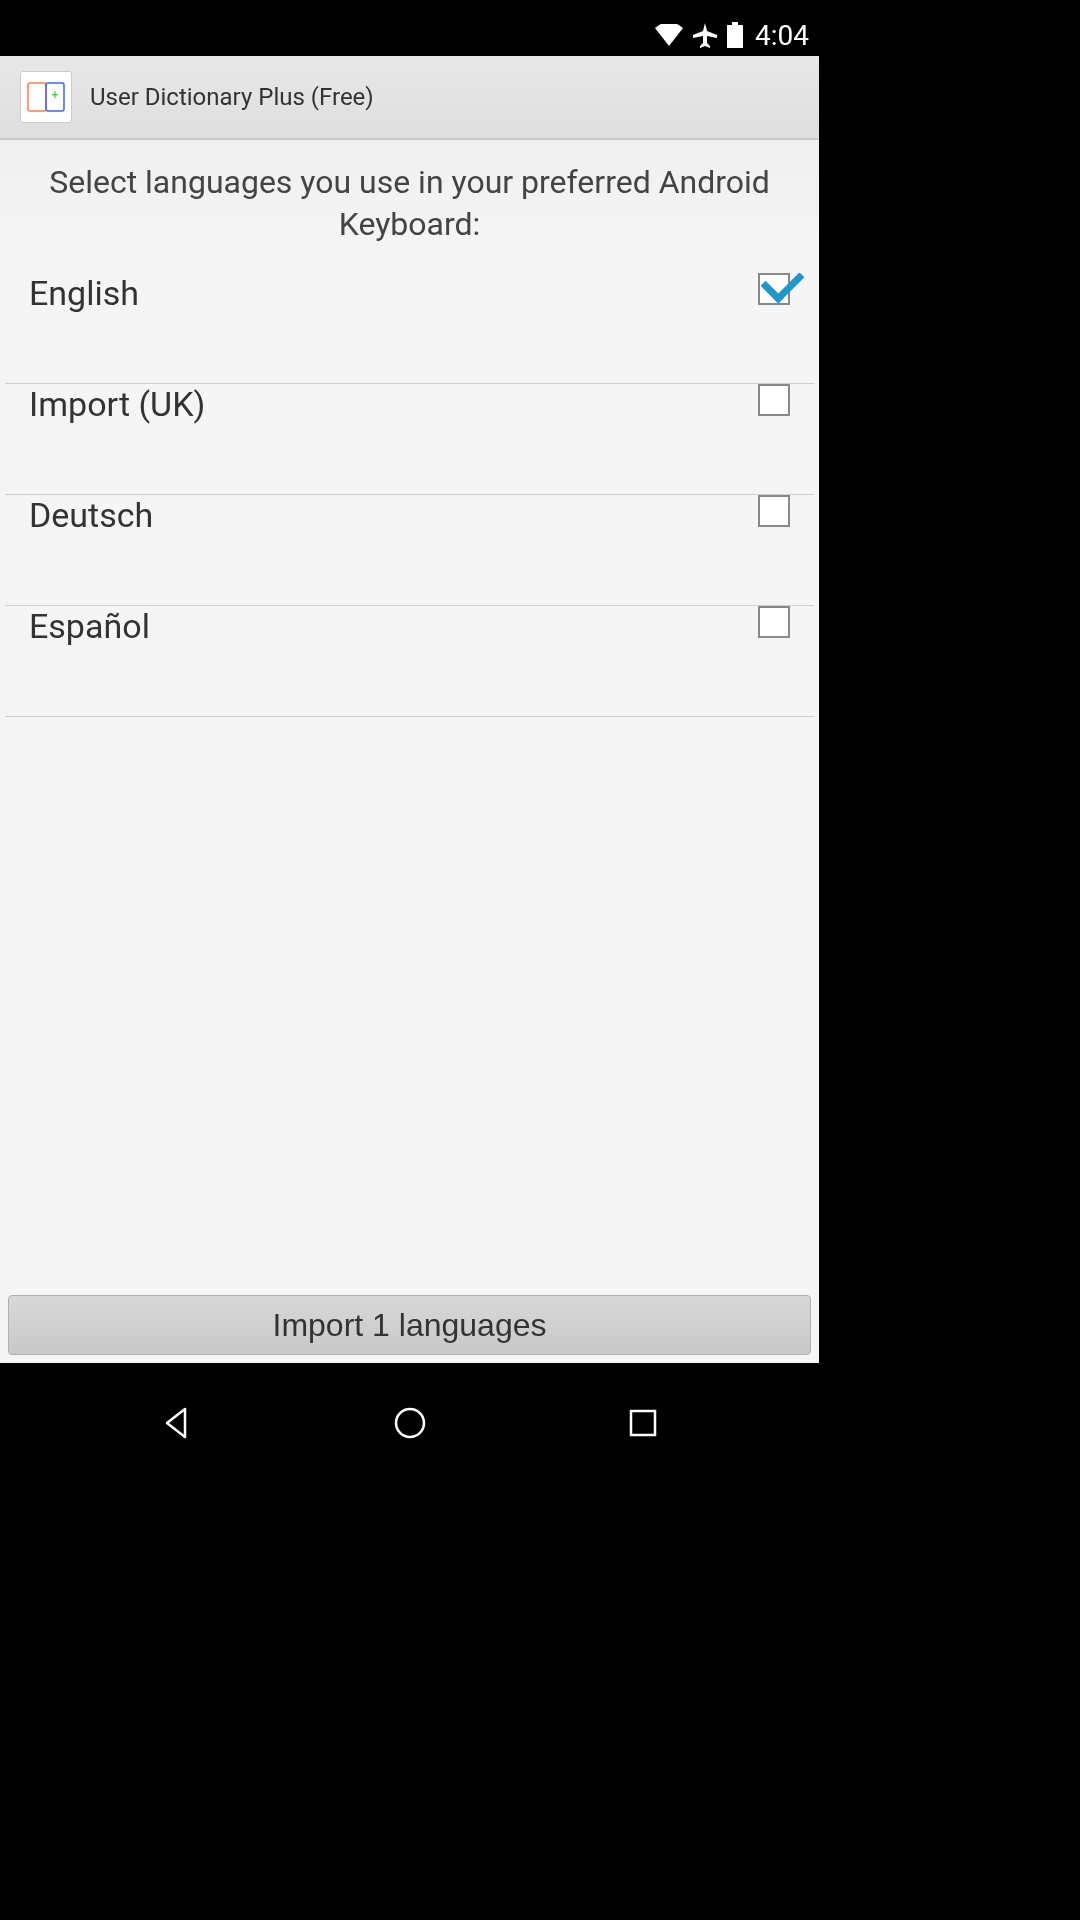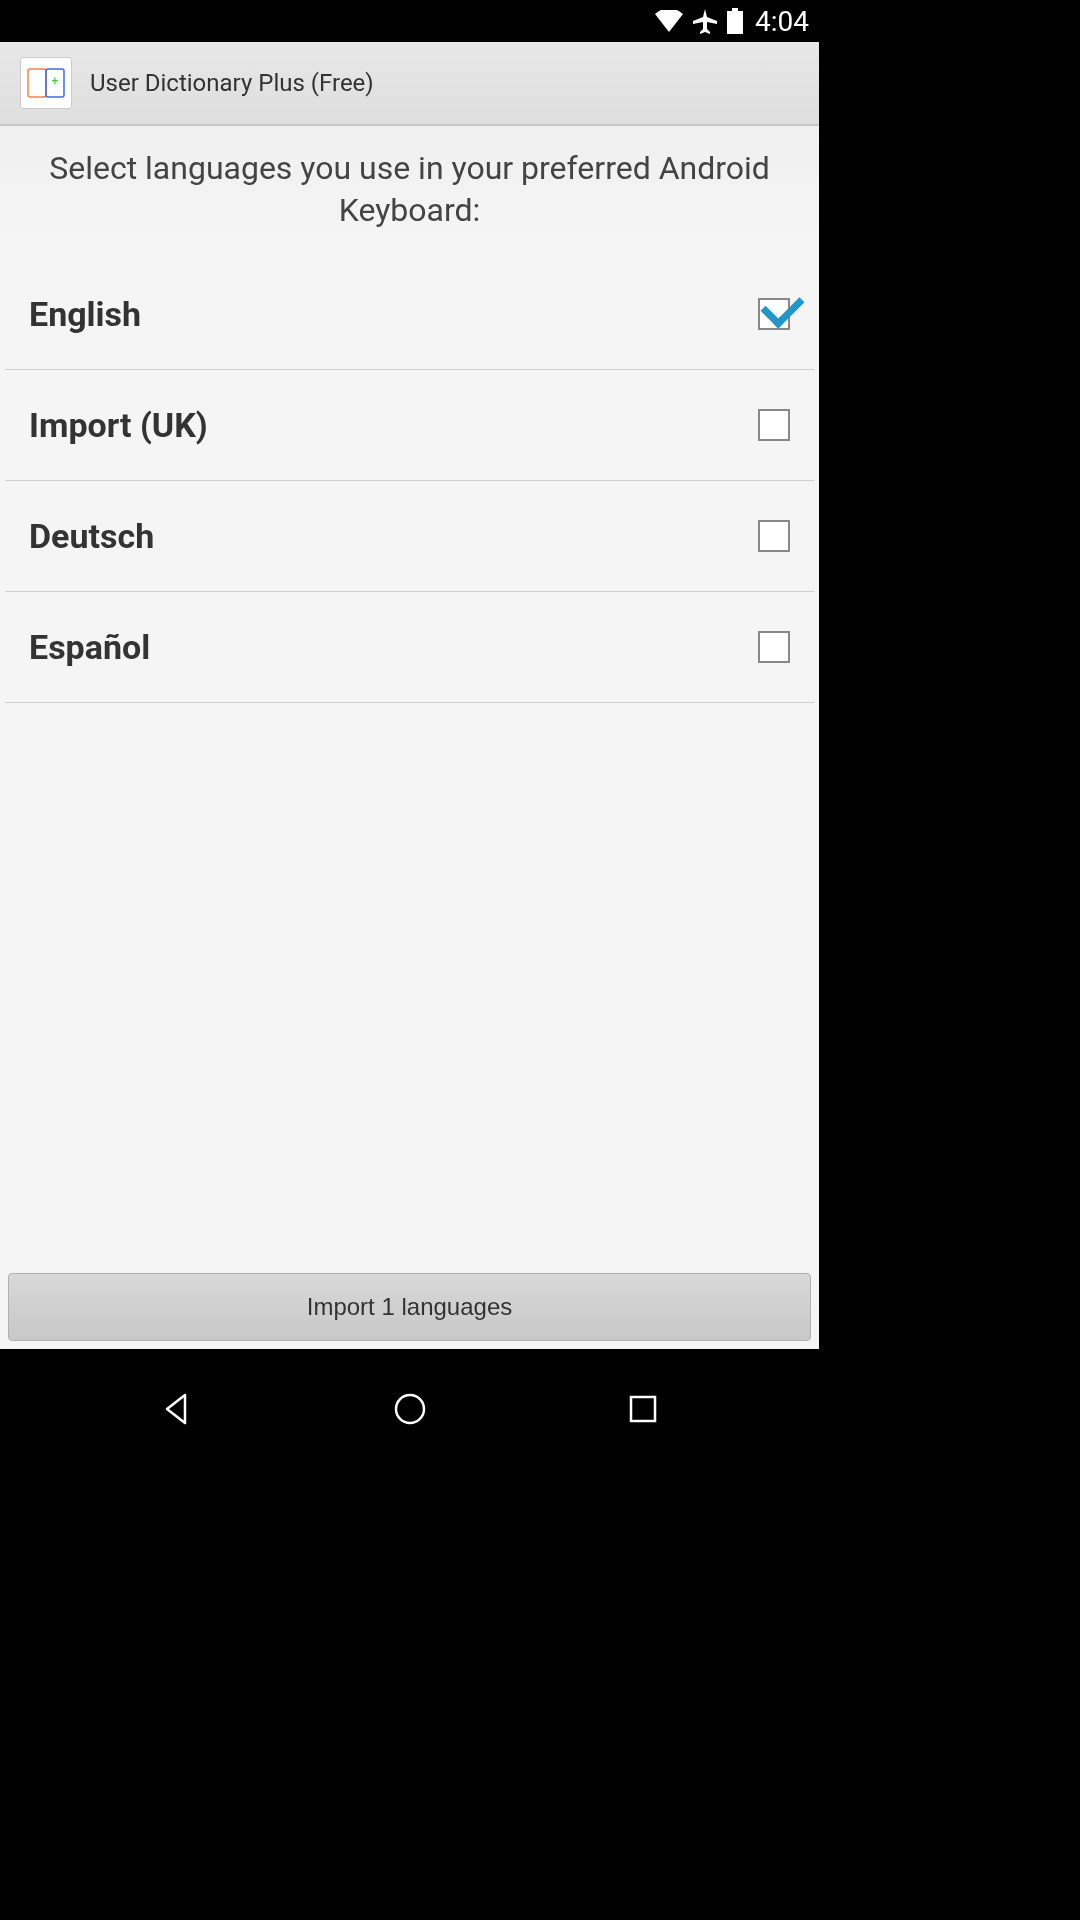--- a/index.html
+++ b/index.html
@@ -15,20 +15,21 @@
       overflow: hidden;
     }
     .status-bar {
       height: 42px;
       background: #000;
       display: flex;
       justify-content: flex-end;
       align-items: center;
       padding-right: 10px;
       gap: 8px;
+      margin-top: 14px;
     }
     .status-icon {
       display: inline-flex;
       align-items: center;
       justify-content: center;
     }
     .status-time {
       color: #fff;
       font-size: 28px;
       font-weight: 400;
@@ -72,26 +73,24 @@
       padding: 22px 20px 28px;
       line-height: 1.3;
     }
     .language-list {
       flex: 1;
       overflow-y: auto;
       padding: 0 5px;
     }
     .language-item {
       display: flex;
-      align-items: center;
       justify-content: space-between;
       height: 111px;
       padding: 0 24px;
       border-bottom: 1px solid #d0d0d0;
-      font-weight: bold;
     }
     .language-label {
       font-size: 34px;
       color: #333;
     }
     .checkbox {
       width: 32px;
       height: 32px;
       border: 2px solid #888;
       background: #fff;
@@ -106,25 +105,25 @@
       height: 18px;
       border-left: 7px solid #2196c8;
       border-bottom: 7px solid #2196c8;
       transform: rotate(-45deg);
     }
     .button-container {
       padding: 8px;
     }
     .import-button {
       width: 100%;
-      height: 68px;
+      height: 60px;
       background: linear-gradient(to bottom, #d8d8d8, #c8c8c8);
       border: 1px solid #b0b0b0;
       border-radius: 4px;
-      font-size: 24px;
+      font-size: 32px;
       color: #333;
       cursor: pointer;
     }
     .bottom-spacer {
       height: 12px;
       background: #000;
     }
     .nav-bar {
       height: 95px;
       background: #000;

